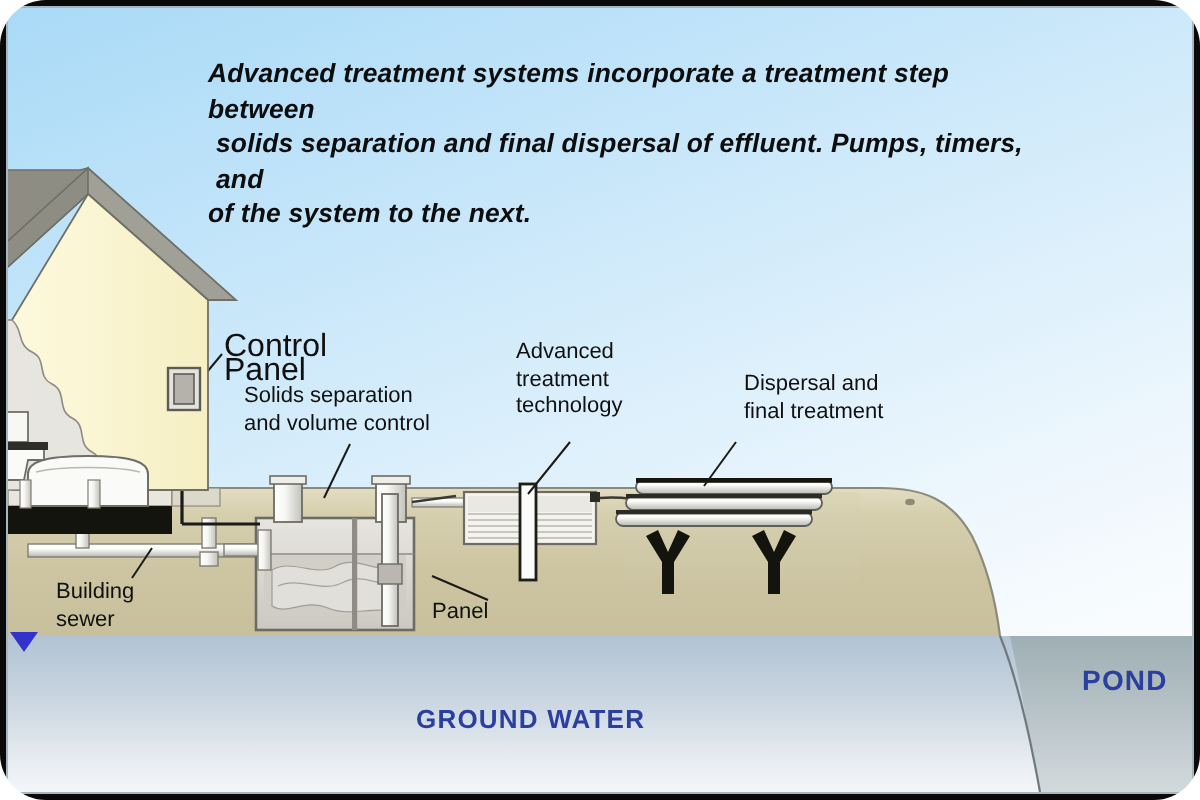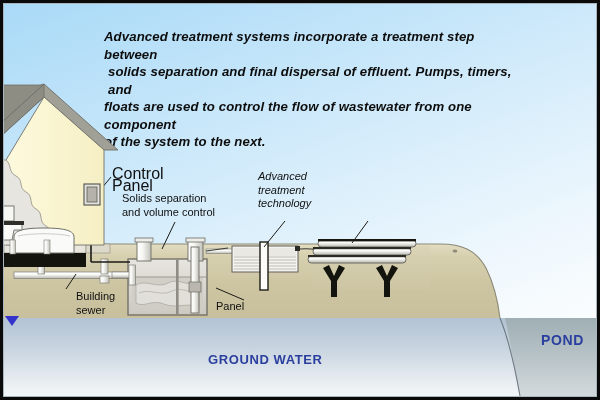--- a/index.html
+++ b/index.html
@@ -3,20 +3,21 @@
 <meta charset="utf-8">
 <style>
   html,body{margin:0;padding:0;background:#ffffff;}
   body{font-family:"Liberation Sans",sans-serif;}
   #stage{
     position:relative;
     width:600px;height:400px;
     overflow:hidden;
     box-sizing:border-box;
     background:#ffffff;
+    border-radius:23px;
   }
   
   .frame-outer{
     position:absolute;inset:0;
     border:3px solid #0a0a0a;
     box-sizing:border-box;
     pointer-events:none;
     z-index:60;
   }
   .frame-inner{
@@ -69,21 +70,20 @@
 </head>
 <body>
 
 <div id="stage">
 
   <div class="sky"></div>
 
   <div class="title">
     <div>Advanced treatment systems incorporate a treatment step between</div>
     <div class="l2"> solids separation and final dispersal of effluent.  Pumps, timers, and</div>
-    <div>floats are used to control the flow of wastewater from one component</div>
     <div>of the system to the next.</div>
   </div>
 
   <svg class="layer" width="600" height="400">
     <defs>
       <linearGradient id="soilGrad" x1="0" y1="0" x2="0" y2="1">
         <stop offset="0%" stop-color="#e2dcc1"></stop>
         <stop offset="18%" stop-color="#d6cfae"></stop>
         <stop offset="55%" stop-color="#cdc5a2"></stop>
         <stop offset="100%" stop-color="#c8c09c"></stop>
@@ -279,26 +279,28 @@
   </svg>
 
   <div class="wt-tri"></div>
 
   <div class="lbl sm" style="left:112px;top:168px;">Control
 Panel</div>
 
   <div class="lbl" style="left:122px;top:192px;">Solids separation
 and volume control</div>
 
-  <div class="lbl" style="left:258px;top:170px;font-style:italic;">Advanced
+  <div class="lbl" style="left:258px;top:170px;">Advanced
 treatment
 technology</div>
 
-
-  <div class="lbl" style="left:28px;top:290px;margin-left:48px;">Building
+  <div class="lbl" style="left:372px;top:186px;">Dispersal and
+final treatment</div>
+
+  <div class="lbl" style="left:28px;top:290px;">Building
 sewer</div>
 
   <div class="lbl" style="left:216px;top:300px;">Panel</div>
 
   <div class="gw-label">GROUND WATER</div>
   <div class="pond-label">POND</div>
 
   <div class="frame-inner"></div>
   <div class="frame-outer"></div>
 </div>

